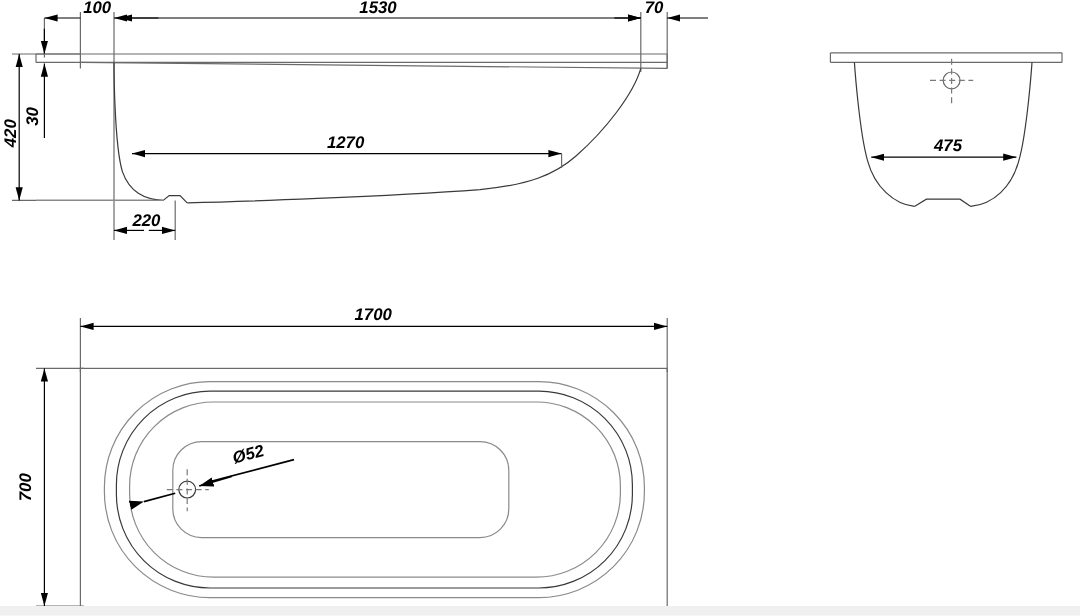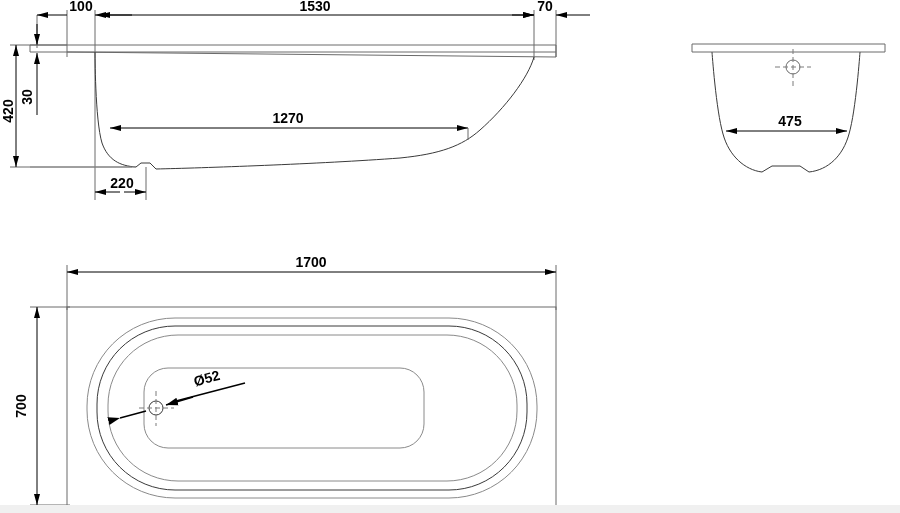--- a/index.html
+++ b/index.html
@@ -11,20 +11,21 @@
     width: 900px;
     height: 513px;
     overflow: hidden;
     font-family: "Liberation Sans", sans-serif;
   }
   #sheet {
     position: relative;
     width: 900px;
     height: 513px;
     background: #ffffff;
+    font-style: italic;
   }
   svg.drawing {
     position: absolute;
     top: 0;
     left: 0;
     width: 900px;
     height: 513px;
   }
   .dim-text {
     font-family: "Liberation Sans", sans-serif;

